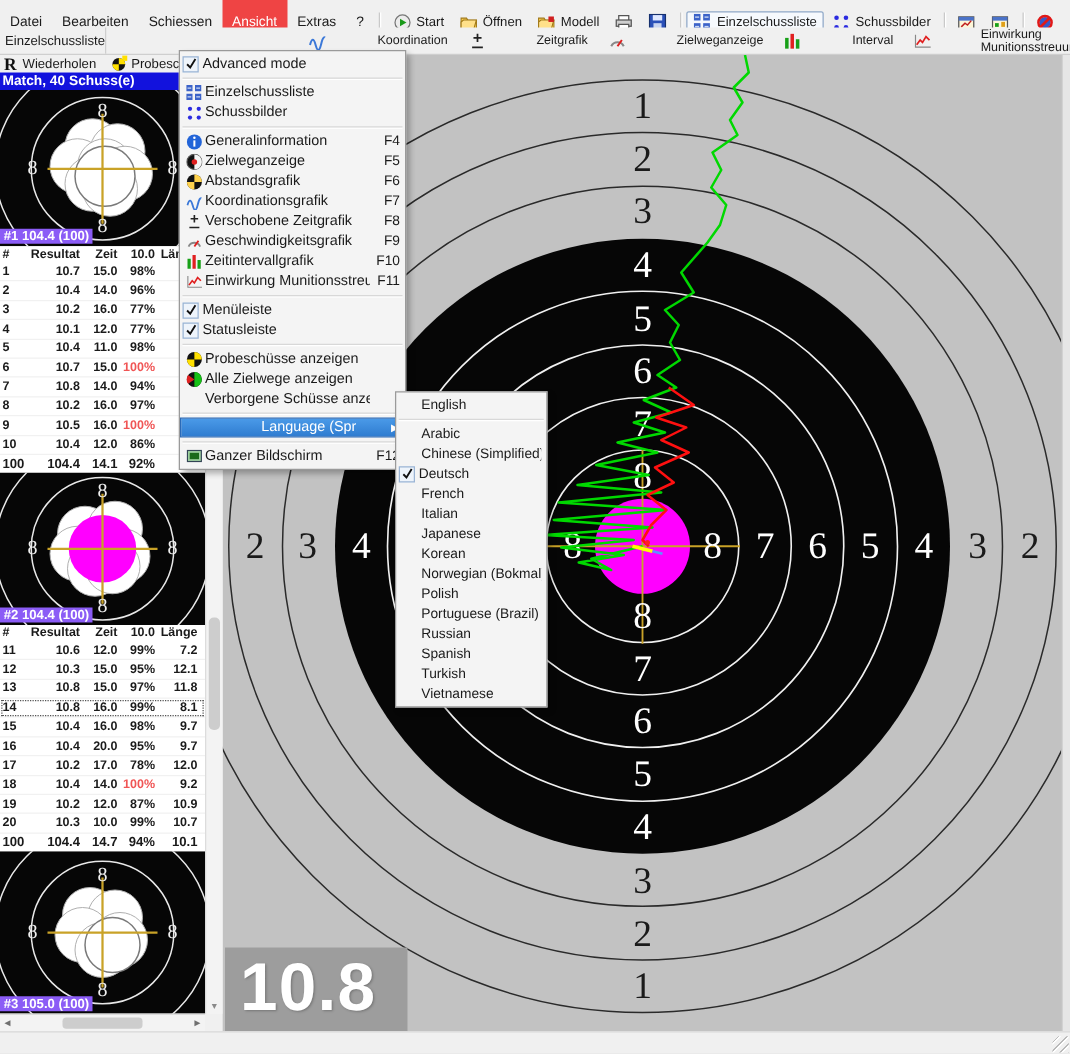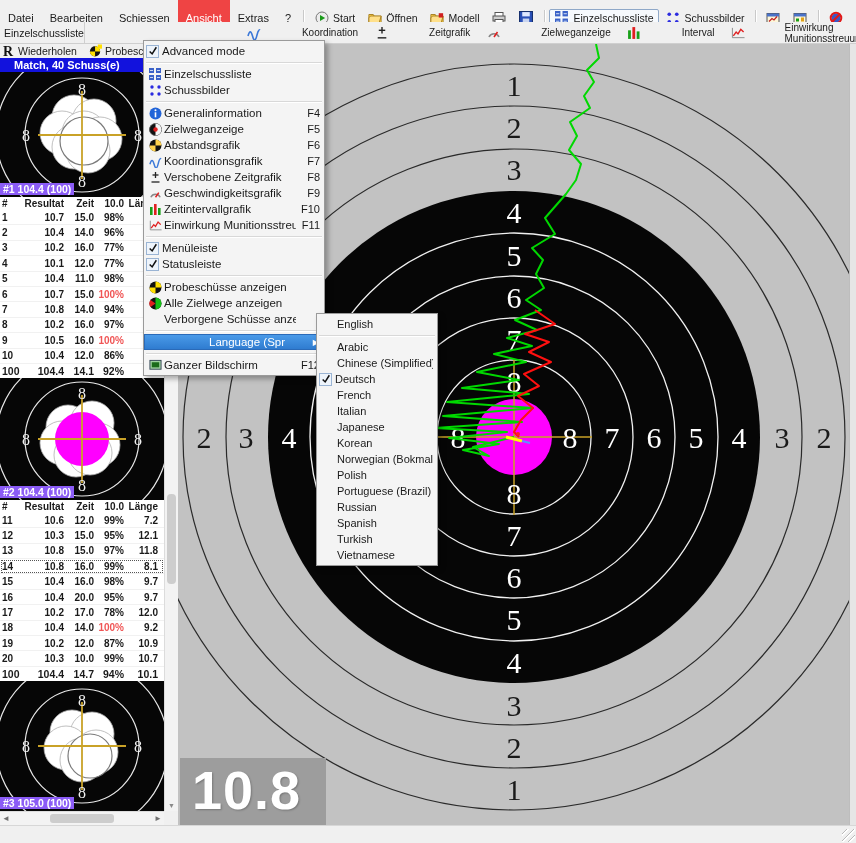--- a/index.html
+++ b/index.html
@@ -26,21 +26,21 @@
   .toolbar2{padding-left:156px;gap:4px;}
   .toolbar2 .tb-btn{font-size:10px;gap:40px;}
   
   .sidebar{position:absolute;left:0;top:44px;width:178px;height:781px;background:#f0f0f0;z-index:5;}
   .sb-content{position:absolute;left:0;top:0;width:164px;height:100%;overflow:hidden;background:#fff;}
   .sb-buttons{height:14px;background:#f0f0f0;display:flex;align-items:center;gap:12px;
               font-size:10.5px;padding-left:2px;white-space:nowrap;overflow:hidden;}
   .sb-btn{display:flex;align-items:center;gap:3px;}
   .sb-btn .ic{width:13px;height:13px;}
   .sb-session{height:14px;background:#1212dd;color:#fff;font-size:11px;font-weight:bold;
-              display:flex;align-items:center;padding-left:14px;}
+              display:flex;align-items:center;padding-left:2px;}
   .thumb-wrap{position:relative;font-size:0;}
   .badge{position:absolute;left:0;bottom:2px;background:#8b5cf6;color:#fff;
          font-size:10.5px;font-weight:bold;padding:0 3px;font-family:"Liberation Sans",sans-serif;}
   .tbl{background:#fff;}
   .tbl-row,.tbl-head,.tbl-total{display:grid;grid-template-columns:16px 48px 30px 30px 34px;
         padding-left:2px;align-items:center;}
   .tbl-head{height:13px;font-size:10px;font-weight:bold;}
   .tbl-row{height:14.4px;font-size:10px;font-weight:bold;border-bottom:1px solid #f1f1f1;}
   .tbl-total{height:14px;font-size:10.5px;font-weight:bold;}
   .tbl-row.selected{outline:1px dotted #555;outline-offset:-2px;}

